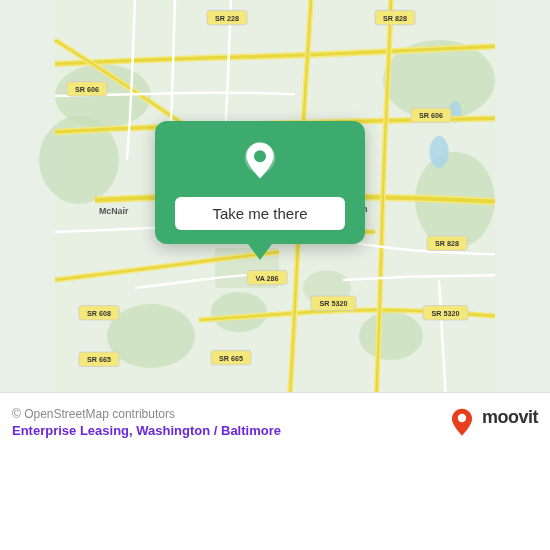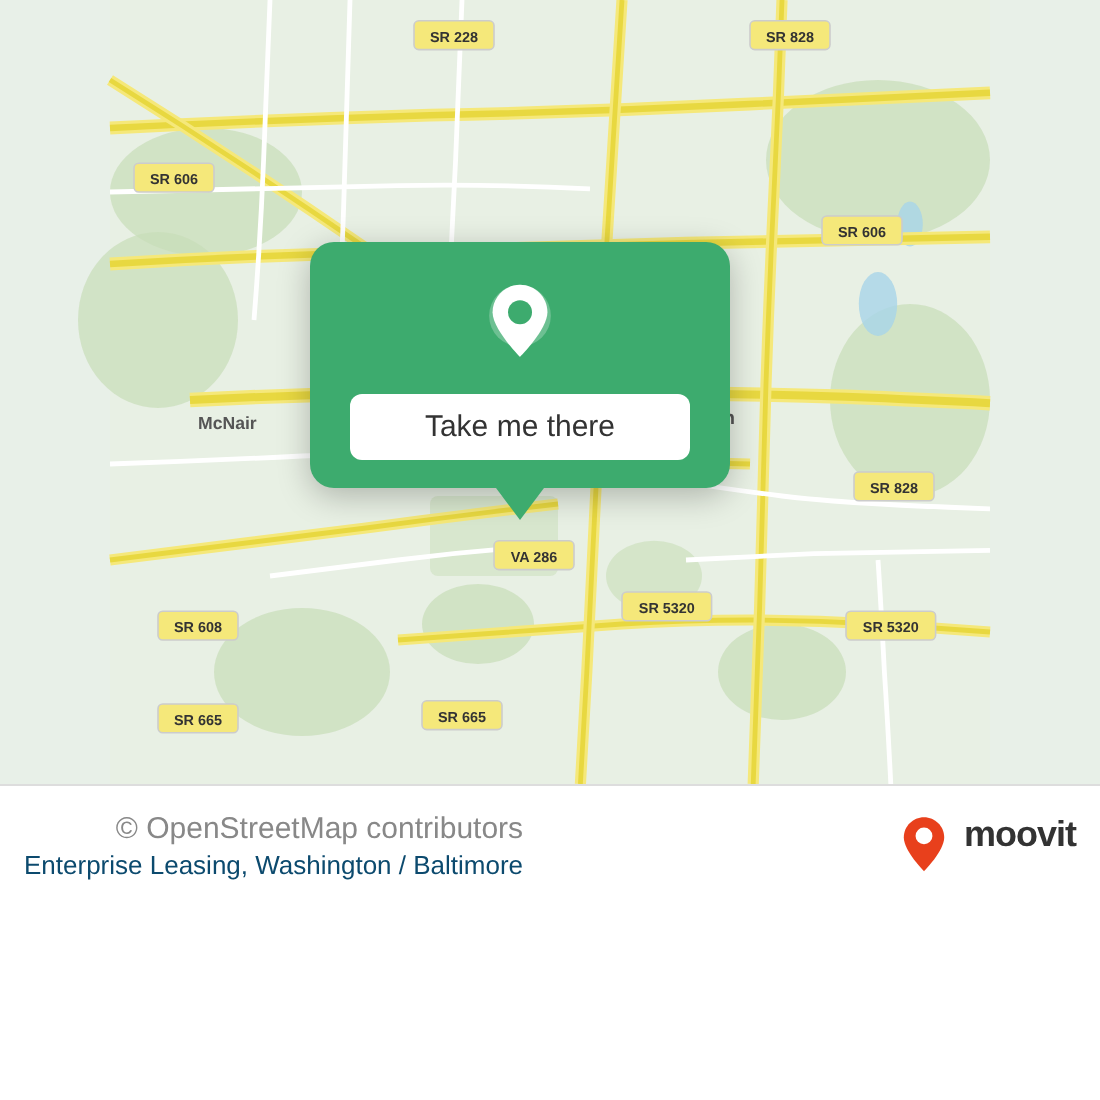--- a/index.html
+++ b/index.html
@@ -84,29 +84,28 @@
       padding: 0 12px;
       justify-content: space-between;
     }
 
     #bottom-info {
       display: flex;
       flex-direction: column;
     }
 
     #copyright-text {
-      font-size: 15px;
+      font-size: 12px;
       color: #888;
-      text-align: right;
     }
 
     #location-label {
       font-size: 13px;
-      color: #0c4a6e;
-      font-weight: 400;
+      color: #6d28d9;
+      font-weight: 700;
       margin-top: 2px;
     }
 
     #moovit-logo {
       display: flex;
       align-items: flex-start;
       gap: 4px;
     }
 
     #moovit-icon {

